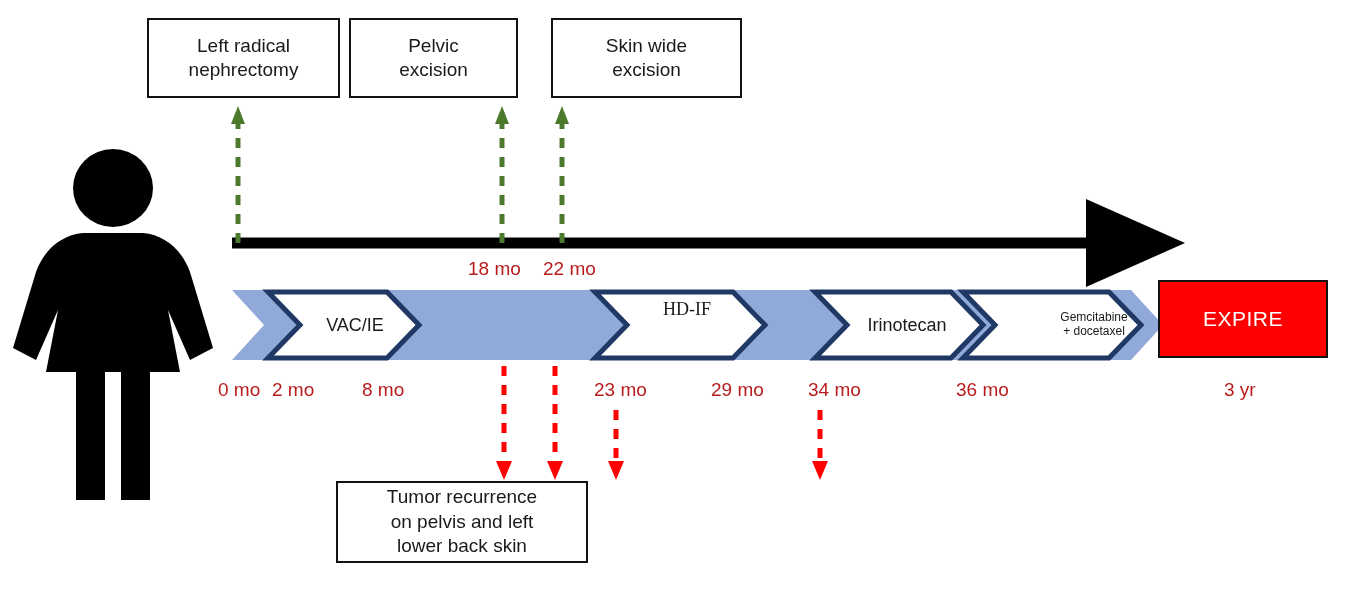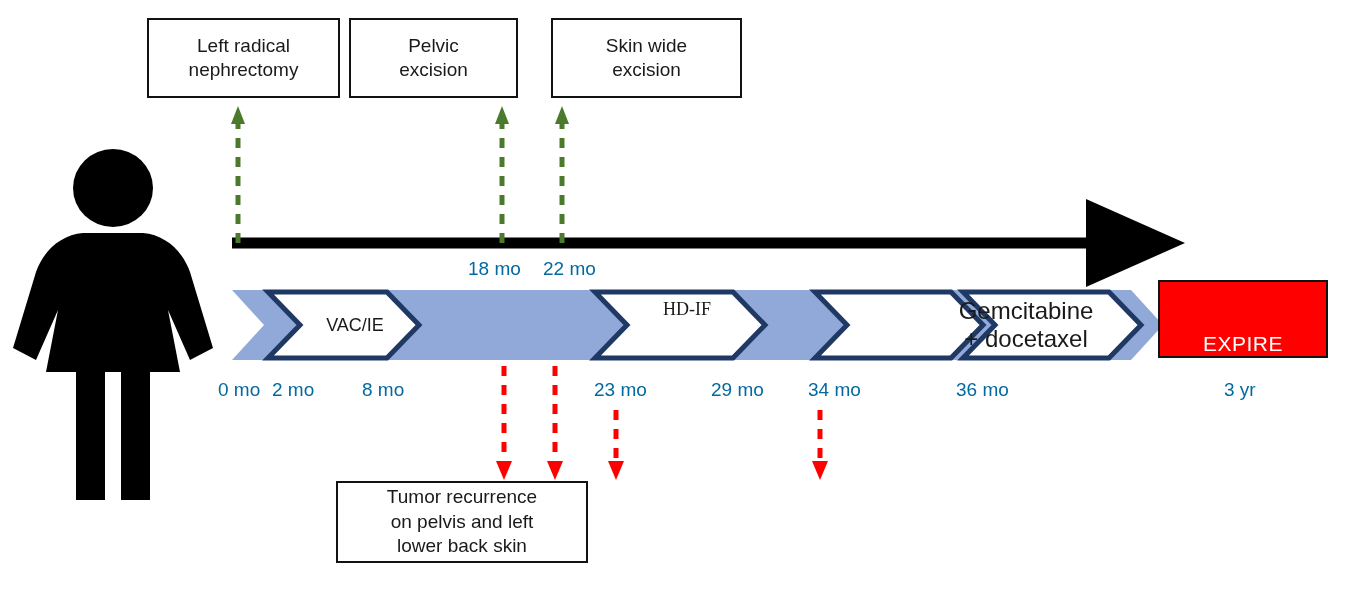--- a/index.html
+++ b/index.html
@@ -32,25 +32,25 @@
     box-sizing:border-box;
     display:flex;align-items:center;justify-content:center;
     font-size:19px;line-height:1.3;
     text-align:center;color:#1a1a1a;
   }
   .expire{
     position:absolute;
     border:2px solid #121212;
     background:#FF0000;
     box-sizing:border-box;
-    display:flex;align-items:flex-end;justify-content:center;
+    display:flex;align-items:center;justify-content:center;
     color:#ffffff;font-size:21px;letter-spacing:.5px;
   }
   .monthlbl{
-    position:absolute;font-size:19px;color:#0369a1;white-space:nowrap;
+    position:absolute;font-size:19px;color:#b91c1c;white-space:nowrap;
   }
   .chevtext{
     position:absolute;font-size:18px;color:#1a1a1a;
     text-align:center;line-height:1.15;white-space:pre;
     display:flex;align-items:center;justify-content:center;
   }
 </style>
 </head>
 <body>
 
@@ -136,21 +136,22 @@
   <div class="topbox" style="left:551px;top:18px;width:191px;height:80px;">
     <span style="white-space: pre;">Skin wide
 excision</span>
   </div>
 
   <div class="monthlbl" style="left:468px;top:258px;">18 mo</div>
   <div class="monthlbl" style="left:543px;top:258px;">22 mo</div>
 
   <div class="chevtext" style="left:300px;top:308px;width:110px;height:34px;">VAC/IE</div>
   <div class="chevtext" style="left:627px;top:292px;width:120px;height:34px;font-family:Liberation Serif, serif;">HD-IF</div>
-  <div class="chevtext" style="left: 960px; top: 300px; width: 132px; height: 50px; font-size: 24px; white-space: pre;">Gemcitabine
+  <div class="chevtext" style="left:847px;top:308px;width:120px;height:34px;">Irinotecan</div>
+  <div class="chevtext" style="left: 1028px; top: 300px; width: 132px; height: 50px; font-size: 12px; white-space: pre;">Gemcitabine
 + docetaxel</div>
 
   <div class="expire" style="left:1158px;top:280px;width:170px;height:78px;">
     <span>EXPIRE</span>
   </div>
 
   <div class="monthlbl" style="left:218px;top:379px;">0 mo</div>
   <div class="monthlbl" style="left:272px;top:379px;">2 mo</div>
   <div class="monthlbl" style="left:362px;top:379px;">8 mo</div>
   <div class="monthlbl" style="left:594px;top:379px;">23 mo</div>

